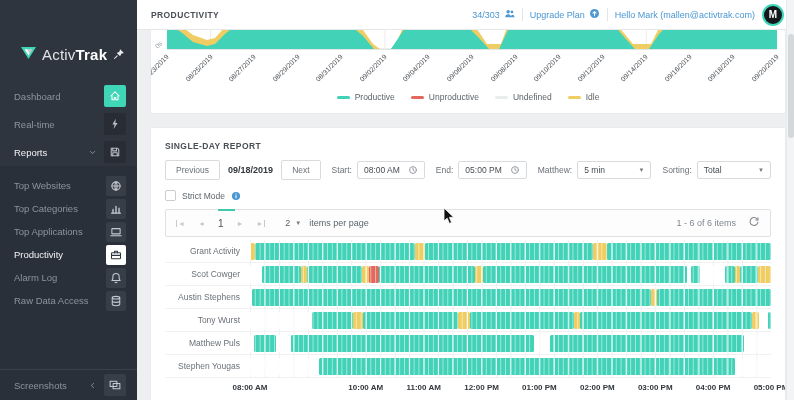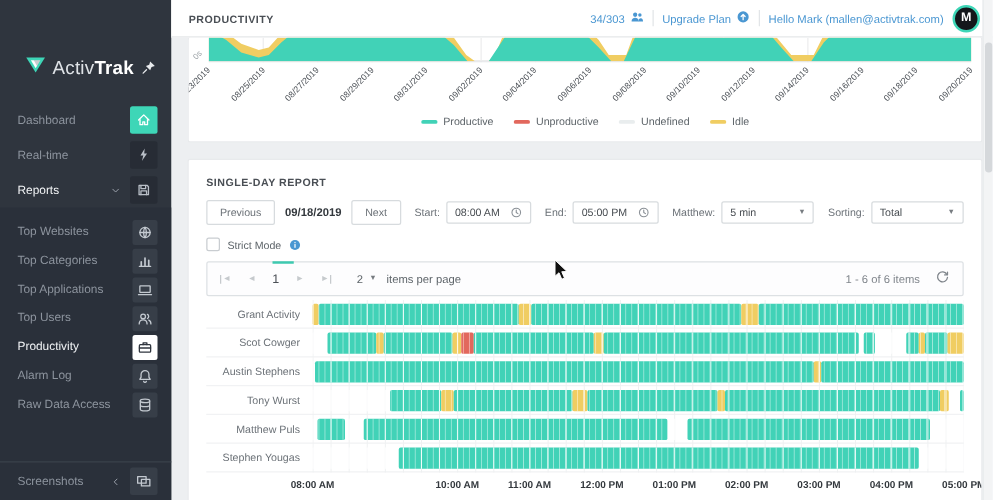--- a/index.html
+++ b/index.html
@@ -164,29 +164,20 @@
               <path d="M2 13.5h12"></path>
             </svg>
           </span>
         </div>
         <div class="sb-row no-chev">
           <span class="sb-label">Top Applications</span>
           <span class="sb-box dim">
             <svg width="12" height="12" viewBox="0 0 16 16" fill="none" stroke="currentColor" stroke-width="1.4" stroke-linecap="round" stroke-linejoin="round">
               <rect x="2.5" y="3.5" width="11" height="7" rx=".5"></rect>
               <path d="M1 13h14"></path>
-            </svg>
-          </span>
-        </div>
-        <div class="sb-row no-chev">
-          <span class="sb-label">Top Users</span>
-          <span class="sb-box dim">
-            <svg width="12" height="12" viewBox="0 0 16 16" fill="none" stroke="currentColor" stroke-width="1.4" stroke-linecap="round" stroke-linejoin="round">
-              <circle cx="6" cy="5.5" r="2.5"></circle>
-              <path d="M1.8 13.5c0-3 1.8-4.4 4.2-4.4s4.2 1.4 4.2 4.4M10.6 3.3a2.5 2.5 0 0 1 0 4.4M12 9.4c1.6.6 2.3 1.8 2.3 4.1"></path>
             </svg>
           </span>
         </div>
         <div class="sb-row no-chev">
           <span class="sb-label bright">Productivity</span>
           <span class="sb-box white">
             <svg width="12" height="12" viewBox="0 0 16 16" fill="none" stroke="currentColor" stroke-width="1.4" stroke-linecap="round" stroke-linejoin="round">
               <rect x="2" y="5" width="12" height="8" rx="1"></rect>
               <path d="M6 5V3h4v2M2 8.5h12"></path>
             </svg>

